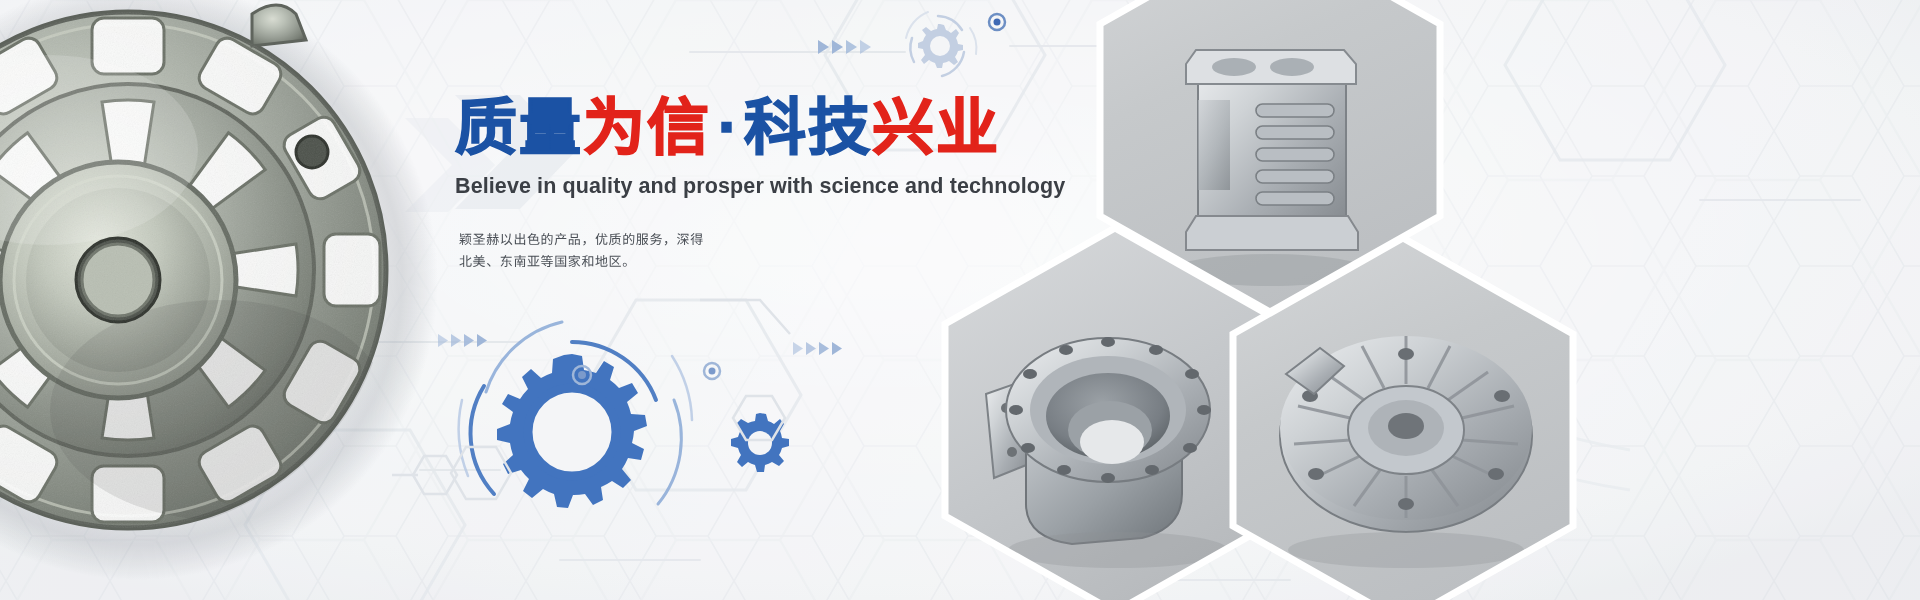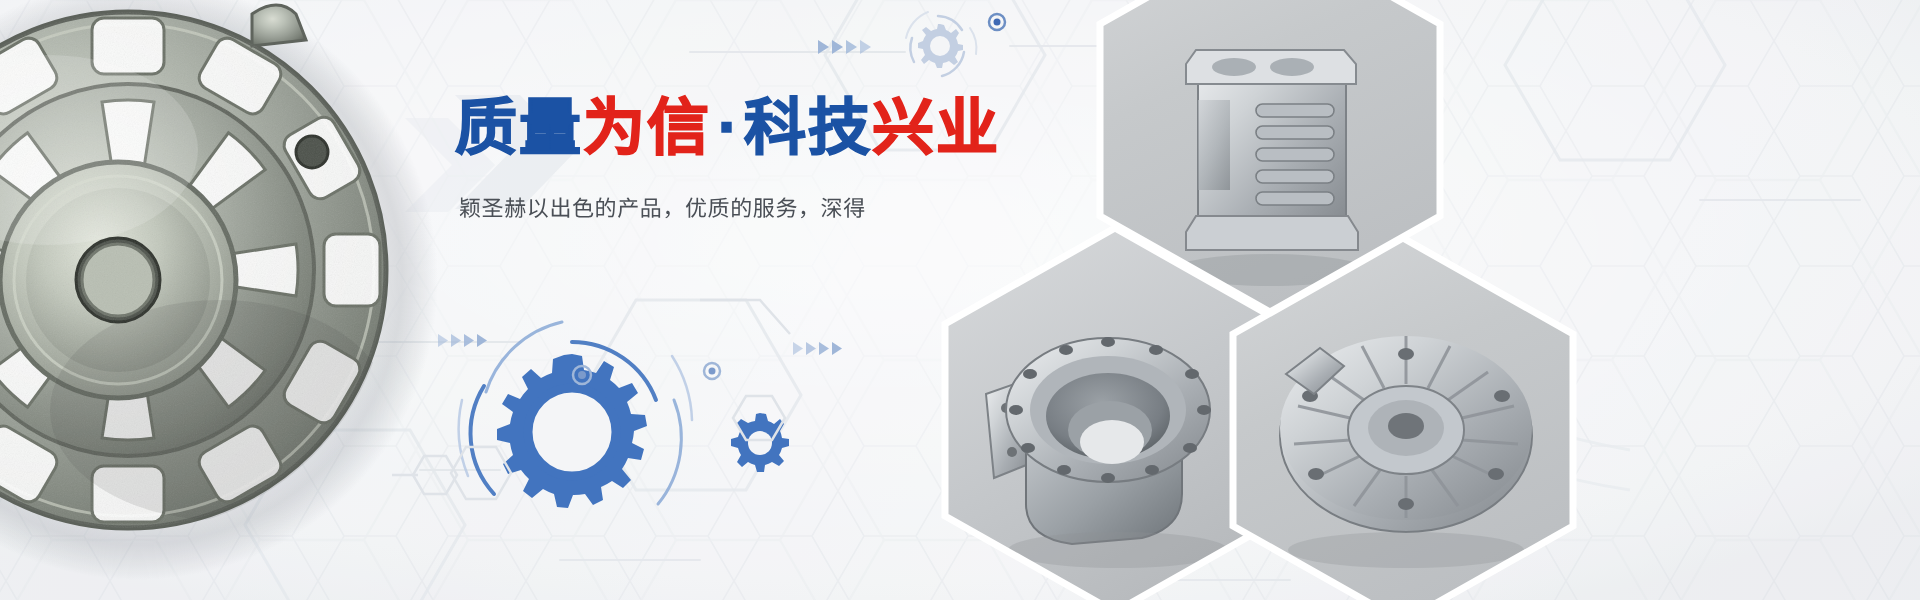--- a/index.html
+++ b/index.html
@@ -37,21 +37,21 @@
   #headline .seg-blue{color:#1b52a4;-webkit-text-stroke:1.6px #1b52a4;}
   #headline .seg-red{color:#e2231a;-webkit-text-stroke:1.6px #e2231a;}
   #headline .seg-dot{color:#1b52a4;-webkit-text-stroke:1.6px #1b52a4;
     font-size:50px;padding:0 6px;position:relative;top:-4px;}
   #subtitle{
     margin-top:14px;font-size:21.5px;font-weight:700;color:#3b3f45;
     letter-spacing:.1px;white-space:nowrap;
   }
   #paragraph{
     margin-top:30px;margin-left:4px;
-    font-size:22px;line-height:1.72;color:#4a4f56;
+    font-size:13px;line-height:1.72;color:#4a4f56;
     font-family:"DejaVu Sans","Liberation Sans",sans-serif;
     letter-spacing:.6px;
   }
   #paragraph div{white-space:nowrap;}
 
   
   #decor{position:absolute;left:0;top:0;width:1920px;height:600px;}
 </style>
 </head>
 <body>
@@ -485,20 +485,22 @@
       <path d="M700 300 L760 300 L790 334"></path>
     </g>
   </svg>
 
   <div id="text-block">
 
     <div id="headline">
       <span class="seg-blue">质量</span><span class="seg-red">为信</span><span class="seg-dot">·</span><span class="seg-blue">科技</span><span class="seg-red">兴业</span>
     </div>
 
+    <div id="subtitle">Believe in quality and prosper with science and technology</div>
 
     <div id="paragraph">
       <div>颖圣赫以出色的产品，优质的服务，深得</div>
+      <div>北美、东南亚等国家和地区。</div>
     </div>
 
   </div>
 
 </div>
 
 </body></html>

